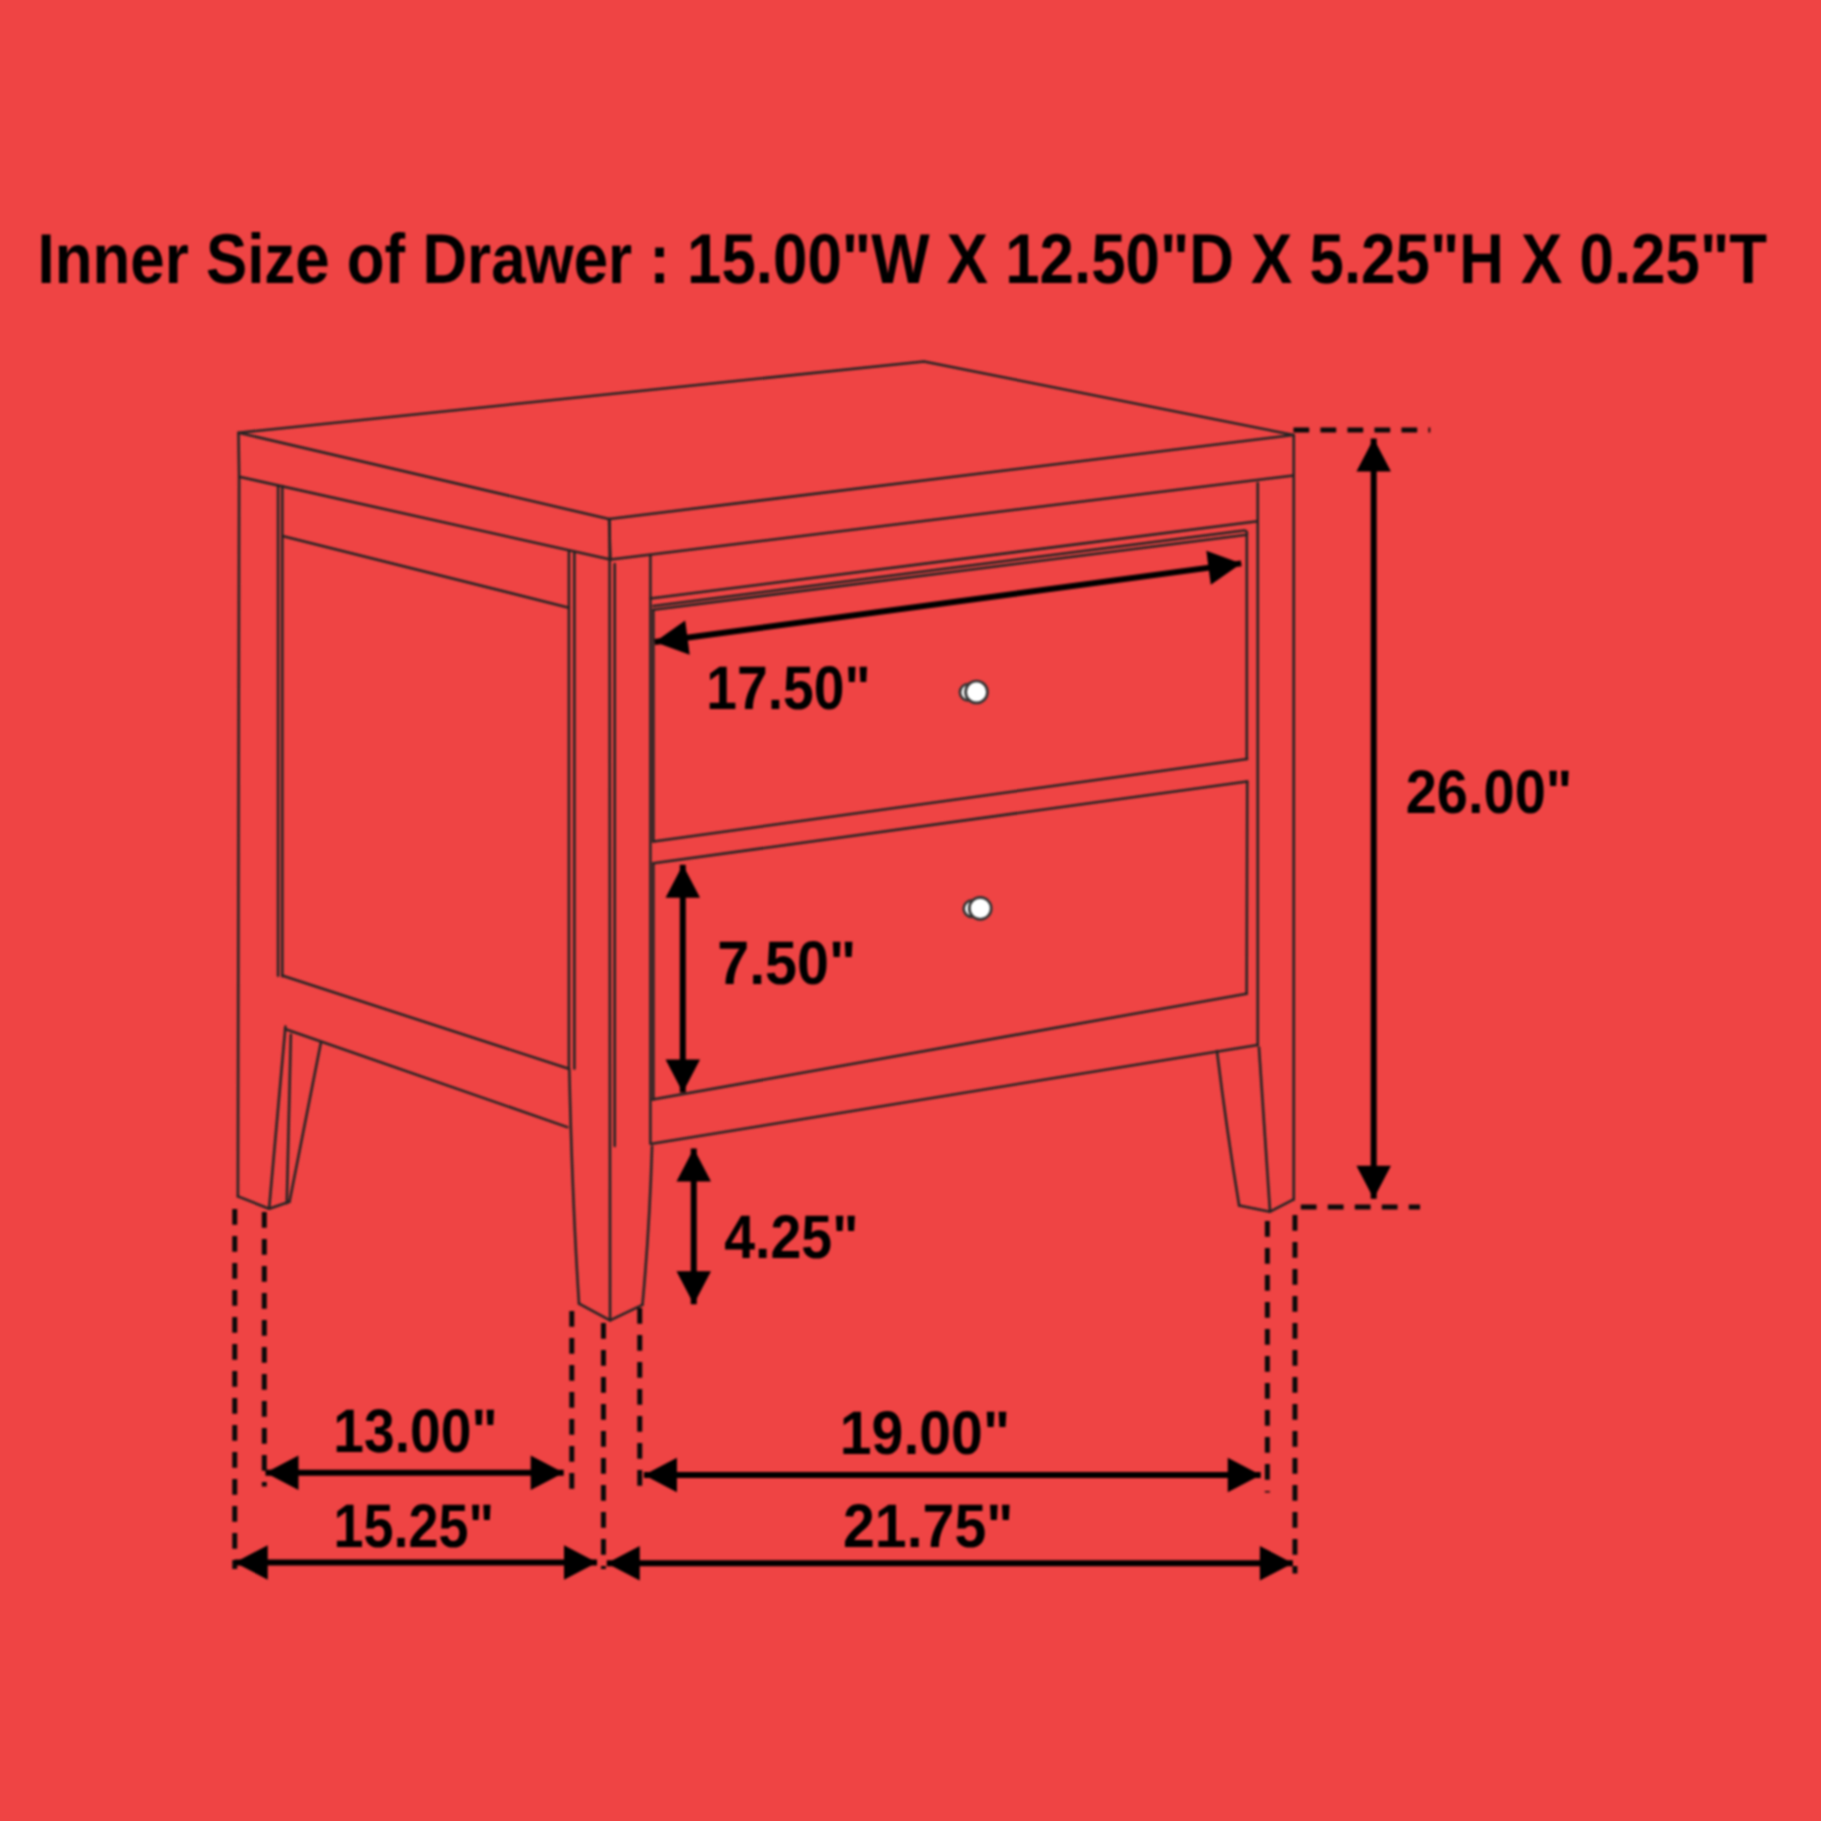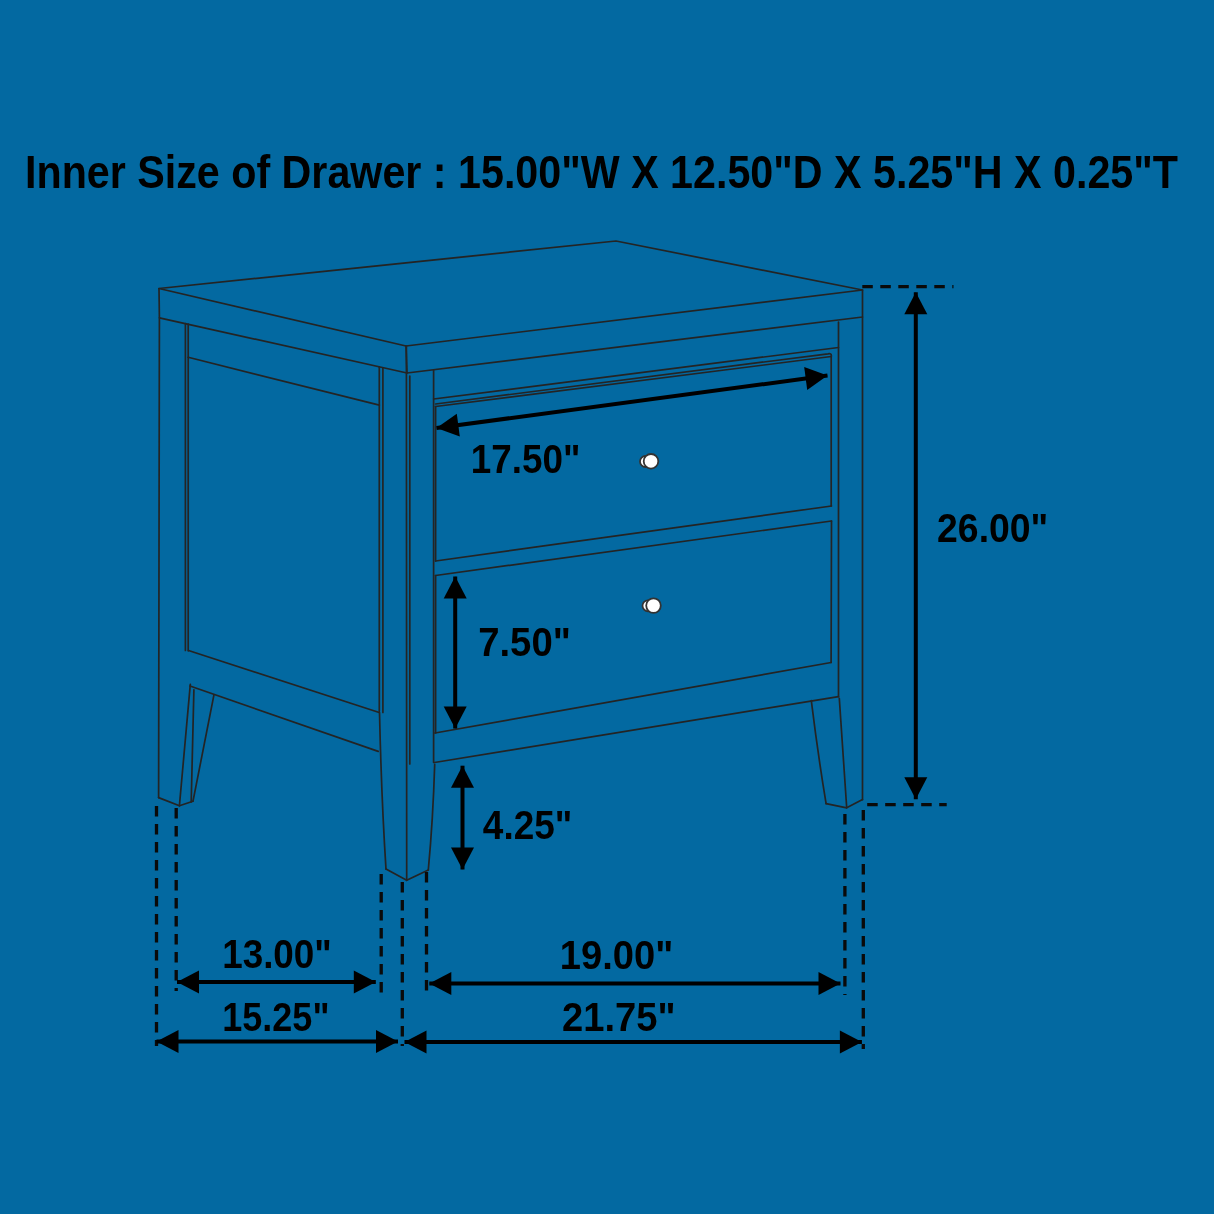--- a/index.html
+++ b/index.html
@@ -1,16 +1,16 @@
 <!DOCTYPE html>
 <html><head>
 <meta charset="utf-8">
 <style>
   html,body{margin:0;padding:0;background:#ffffff;}
-  .wrap{width:1214px;height:1214px;position:relative;background:#0369a1;overflow:hidden;}
+  .wrap{width:1214px;height:1214px;position:relative;background:#ef4444;overflow:hidden;}
   svg{position:absolute;left:0;top:0;filter:blur(0.55px);}
   text{font-family:"Liberation Sans", sans-serif;font-weight:bold;fill:#000;}
   .dim{font-size:41px;}
   .title{font-size:47px;}
 </style>
 </head>
 <body>
 <div class="wrap">
 <svg width="1214" height="1214" viewBox="0 0 1214 1214">
 

